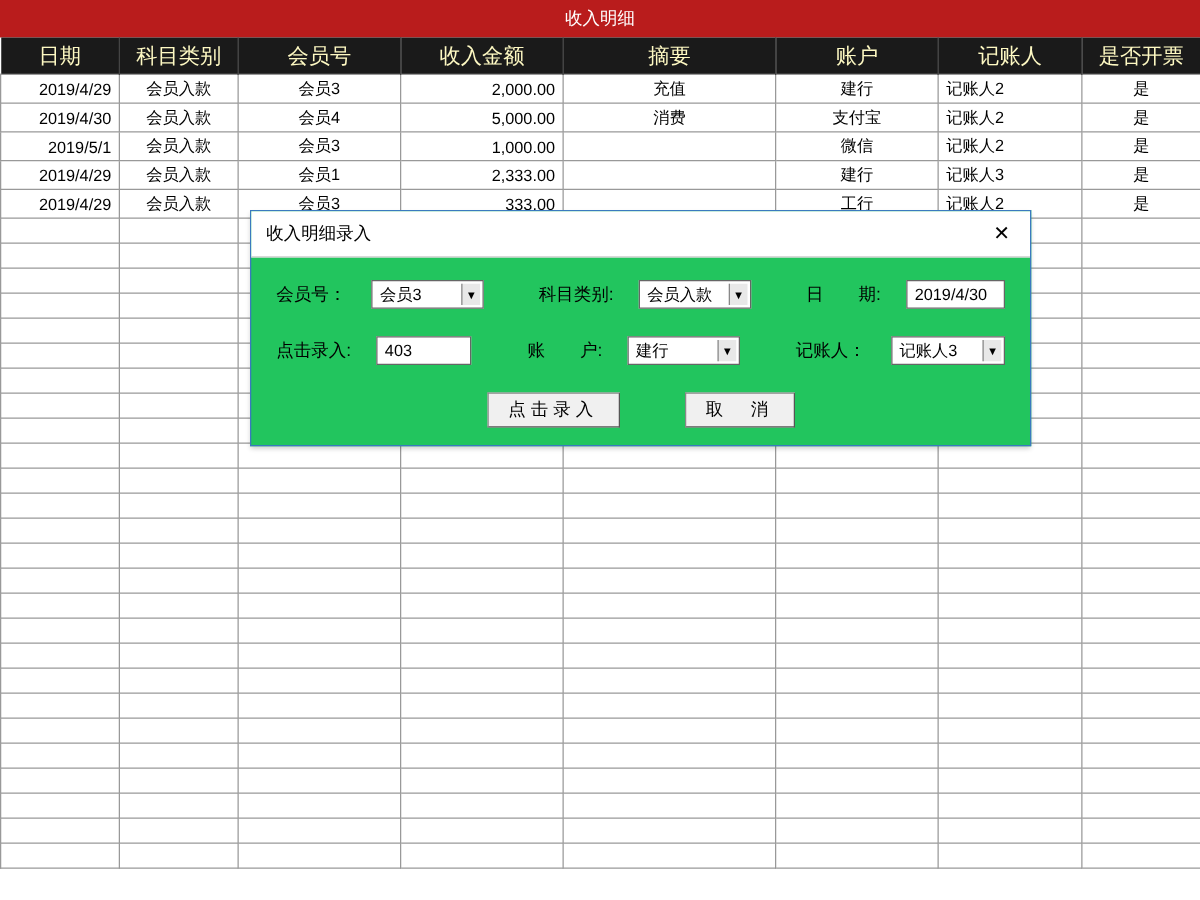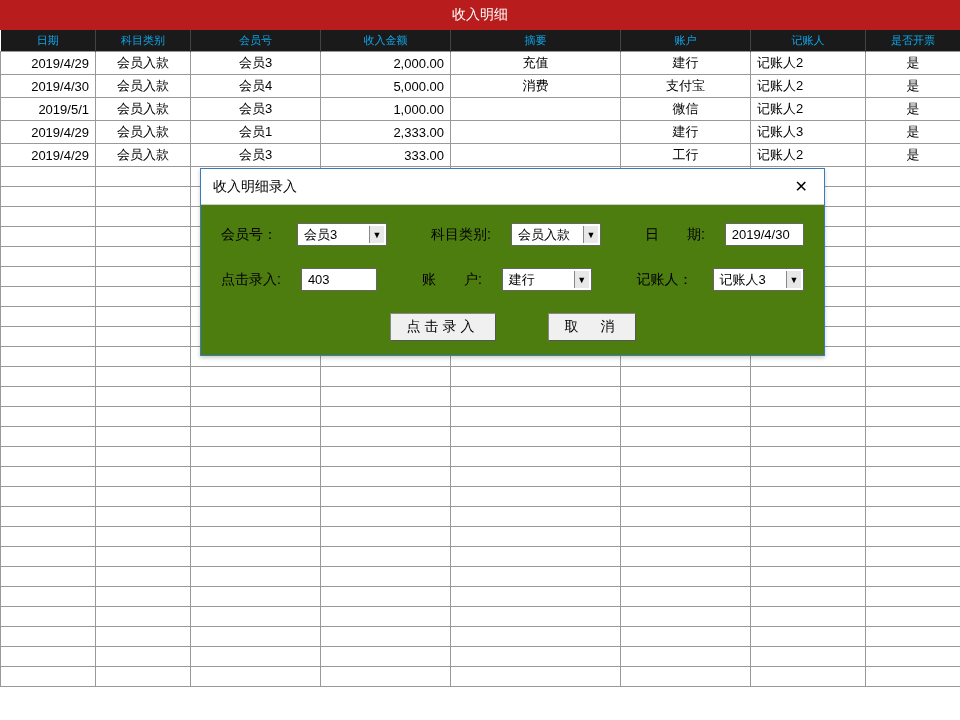--- a/index.html
+++ b/index.html
@@ -1,33 +1,33 @@
 <!DOCTYPE html>
 <html><head>
   <meta charset="utf-8">
   <style>
     * { box-sizing: border-box; margin: 0; padding: 0; }
     body { font-family: "Microsoft YaHei", Arial, sans-serif; font-size: 13px; background: #fff; width: 960px; height: 720px; overflow: hidden; position: relative; }
     
     .title-bar { background: #b91c1c; color: #fff; text-align: center; padding: 6px 0; font-size: 14px; }
     
     .grid-table { width: 100%; border-collapse: collapse; table-layout: fixed; }
-    .grid-table th { background: #1a1a1a; color: #0ea5e9; font-weight: normal; padding: 3px 4px; border-right: 1px solid #444; font-size: 11px; text-align: center; white-space: nowrap; }
+    .grid-table th { background: #1a1a1a; color: #fef9c3; font-weight: normal; padding: 3px 4px; border-right: 1px solid #444; font-size: 17px; text-align: center; white-space: nowrap; }
     .grid-table td { border: 1px solid #999; padding: 2px 6px; height: 20px; white-space: nowrap; overflow: hidden; }
     
     .col-date   { width: 95px;  text-align: right; }
     .col-cat    { width: 95px;  text-align: center; }
     .col-member { width: 130px; text-align: center; }
     .col-amount { width: 130px; text-align: right; padding-right: 20px; }
     .col-summary{ width: 170px; text-align: center; }
     .col-account{ width: 130px; text-align: center; }
     .col-booker { width: 115px; text-align: left; }
     .col-invoice{ width: 95px;  text-align: center; }
     
-    .dialog { position: absolute; left: 200px; top: 168px; width: 625px; background: #4d7c0f; border: 1px solid #3a7abf; box-shadow: 0 2px 4px rgba(0,0,0,0.2); }
+    .dialog { position: absolute; left: 200px; top: 168px; width: 625px; background: #22c55e; border: 1px solid #3a7abf; box-shadow: 0 2px 4px rgba(0,0,0,0.2); }
     .dialog-header { display: flex; justify-content: space-between; align-items: center; padding: 8px 12px; background: #fff; border-bottom: 1px solid #ccc; font-size: 14px; }
     .close-x { font-size: 16px; cursor: pointer; padding: 0 4px; }
     
     .dialog-body { padding: 18px 20px 14px 20px; }
     .form-row { display: flex; align-items: center; margin-bottom: 22px; gap: 20px; }
     .form-label { font-size: 14px; white-space: nowrap; }
     .combo { position: relative; display: inline-flex; align-items: center; background: #fff; border: 1px solid #666; height: 23px; min-width: 90px; padding: 0 18px 0 6px; font-size: 13px; }
     .combo .tri { position: absolute; right: 2px; top: 2px; width: 15px; height: 17px; background: #e8e8e8; border-left: 1px solid #888; display: flex; align-items: center; justify-content: center; font-size: 9px; }
     .textfield { background: #fff; border: 1px solid #666; height: 23px; padding: 0 6px; font-size: 13px; display: inline-flex; align-items: center; }
     

